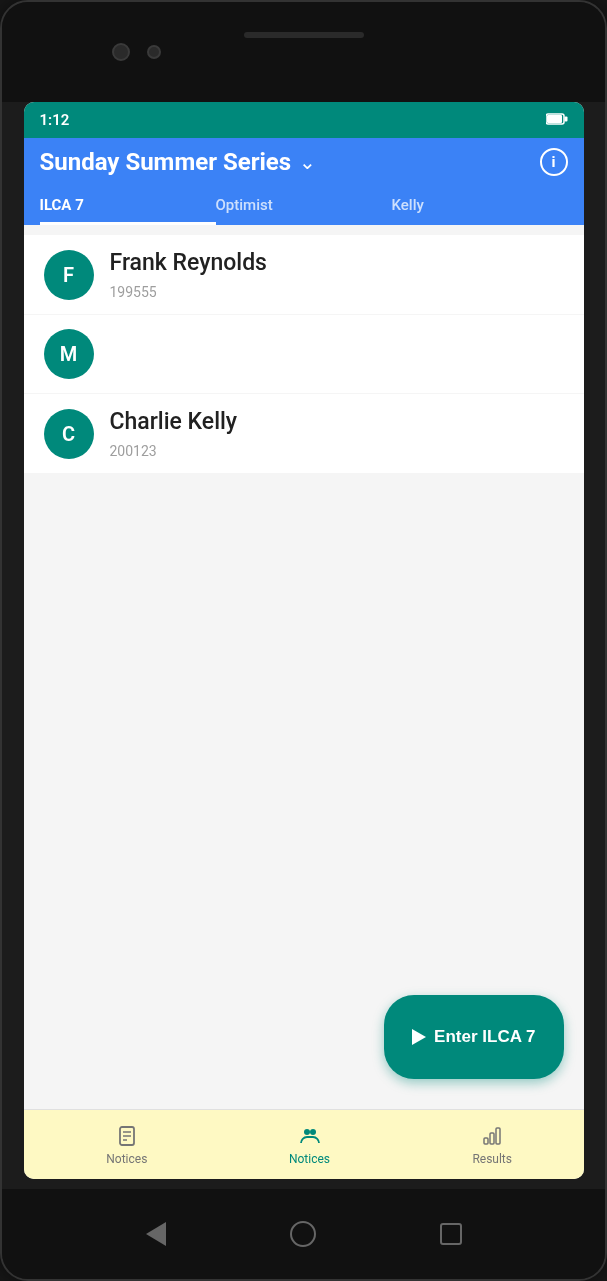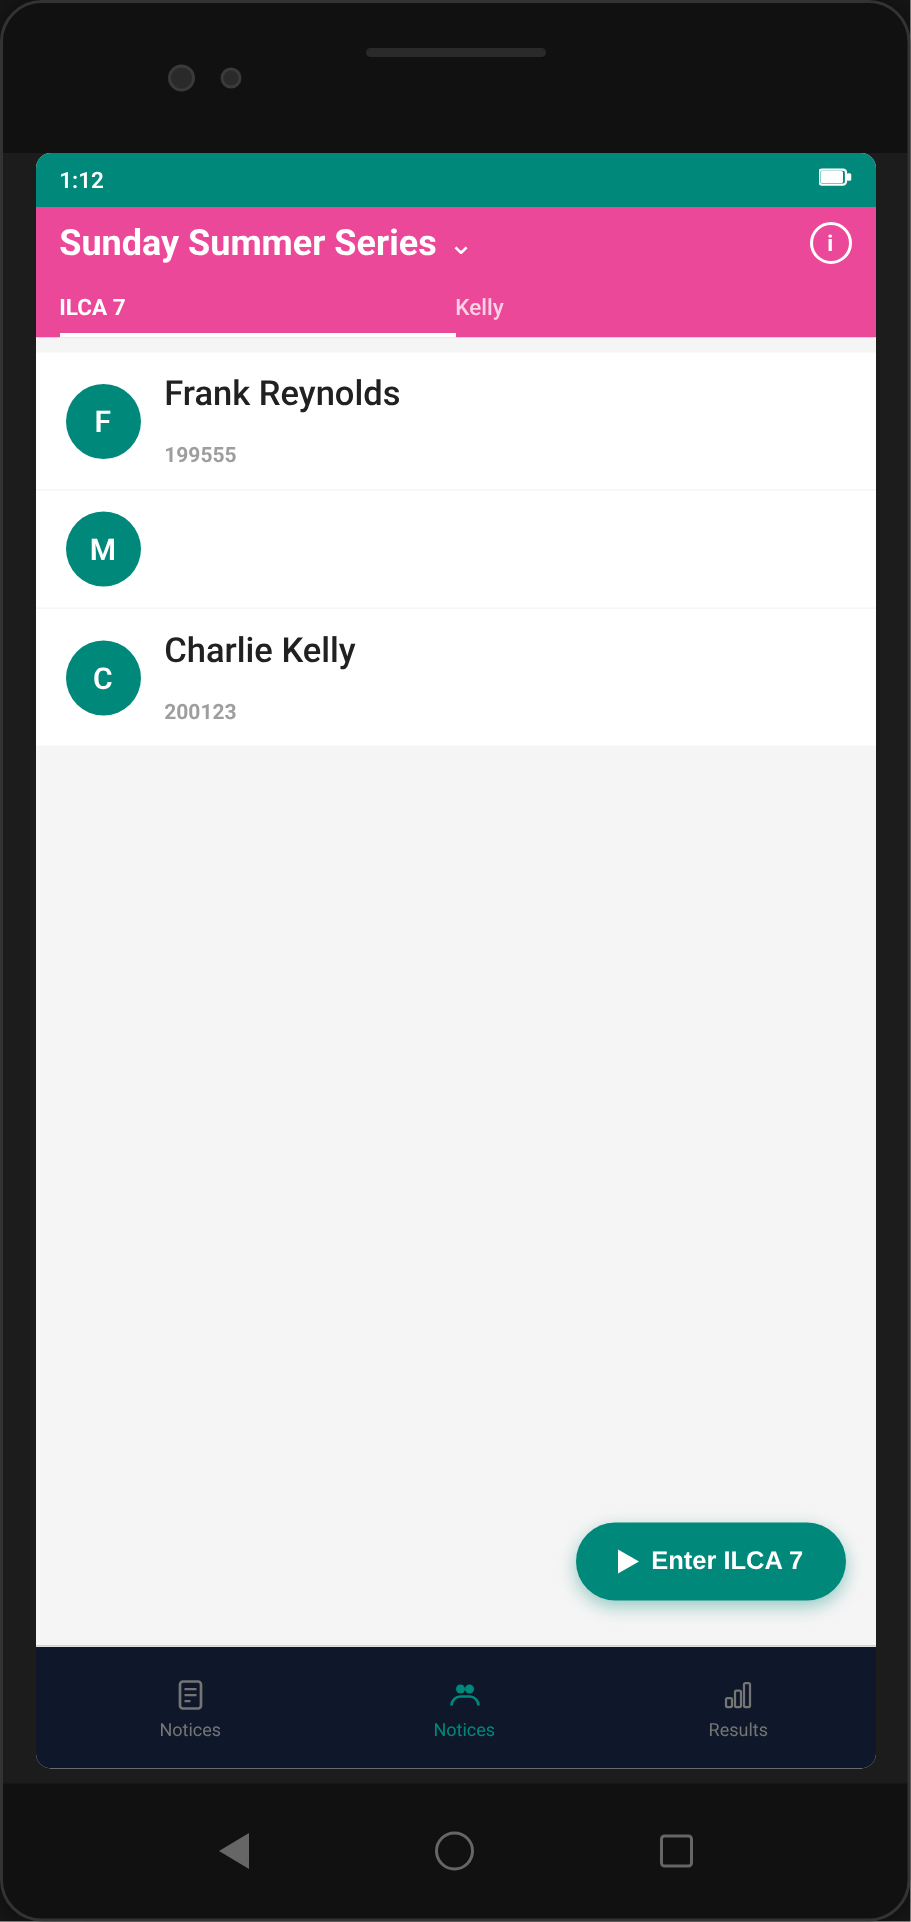--- a/index.html
+++ b/index.html
@@ -100,21 +100,21 @@
       font-weight: 600;
     }
 
     .status-battery {
       color: white;
       font-size: 13px;
     }
 
     
     .app-header {
-      background: #ec4899;
+      background: #3b82f6;
       padding: 10px 16px 0 16px;
     }
 
     .header-top {
       display: flex;
       align-items: center;
       justify-content: space-between;
       padding-bottom: 10px;
     }
 
@@ -212,54 +212,53 @@
 
     .entry-name {
       font-size: 23px;
       font-weight: 500;
       color: #212121;
     }
 
     .entry-id {
       font-size: 14px;
       color: #9e9e9e;
-      margin-top: 20px;
-      font-weight: bold;
+      margin-top: 8px;
     }
 
     .enter-btn {
       position: absolute;
       bottom: 30px;
       right: 20px;
       background: #00897b;
       color: white;
       border: none;
       border-radius: 30px;
-      padding: 16px 28px;
+      padding: 32px 28px;
       font-size: 17px;
       font-weight: 600;
       display: flex;
       align-items: center;
       gap: 8px;
       cursor: pointer;
       box-shadow: 0 4px 12px rgba(0,137,123,0.4);
     }
 
     .play-icon {
       width: 0;
       height: 0;
       border-top: 8px solid transparent;
       border-bottom: 8px solid transparent;
       border-left: 14px solid white;
     }
 
     
     .bottom-nav {
-      background: #0f172a;
-      height: 82px;
+      background: #fef9c3;
+      height: 70px;
       display: flex;
       align-items: center;
       border-top: 1px solid #e0e0e0;
       flex-shrink: 0;
       padding-left: 12px;
     }
 
     .nav-item {
       flex: 1;
       display: flex;
@@ -361,20 +360,23 @@
         <div class="info-icon">
           <span>i</span>
         </div>
       </div>
 
       <div class="tabs">
         <div class="tab active">
           <span>ILCA 7</span>
         </div>
         <div class="tab">
+          <span>Optimist</span>
+        </div>
+        <div class="tab">
           <span>Kelly</span>
         </div>
       </div>
     </div>
 
     <div class="content">
       <div class="entry-list">
 
         <div class="entry-item">
           <div class="avatar">

